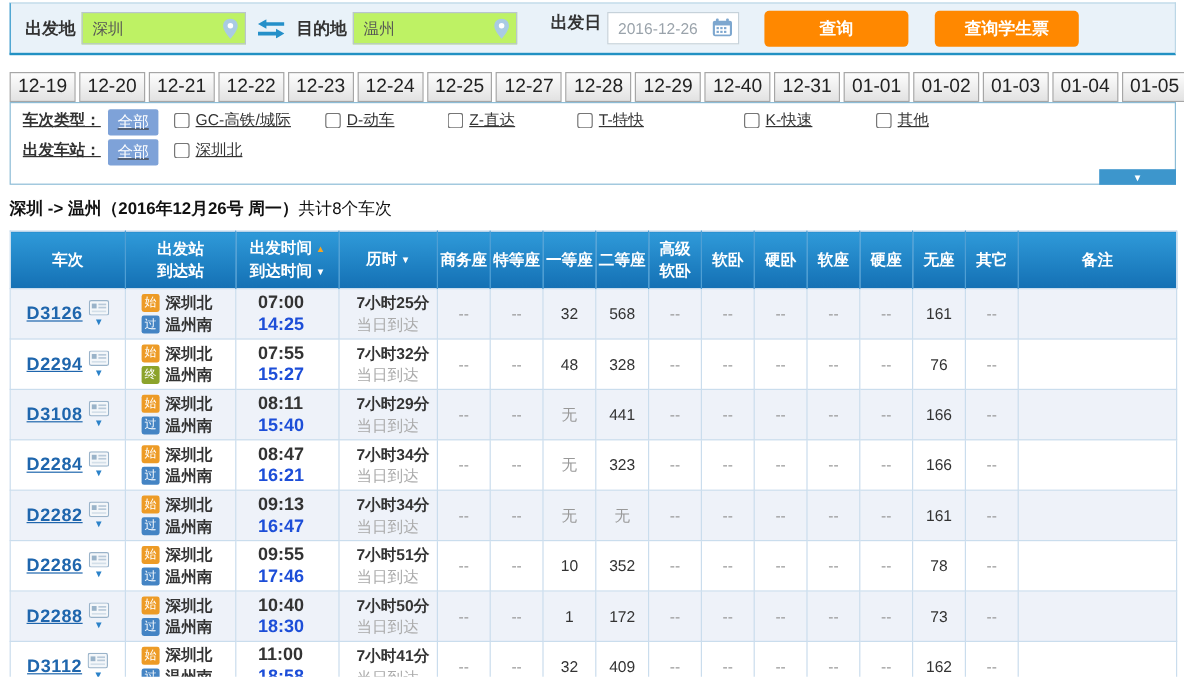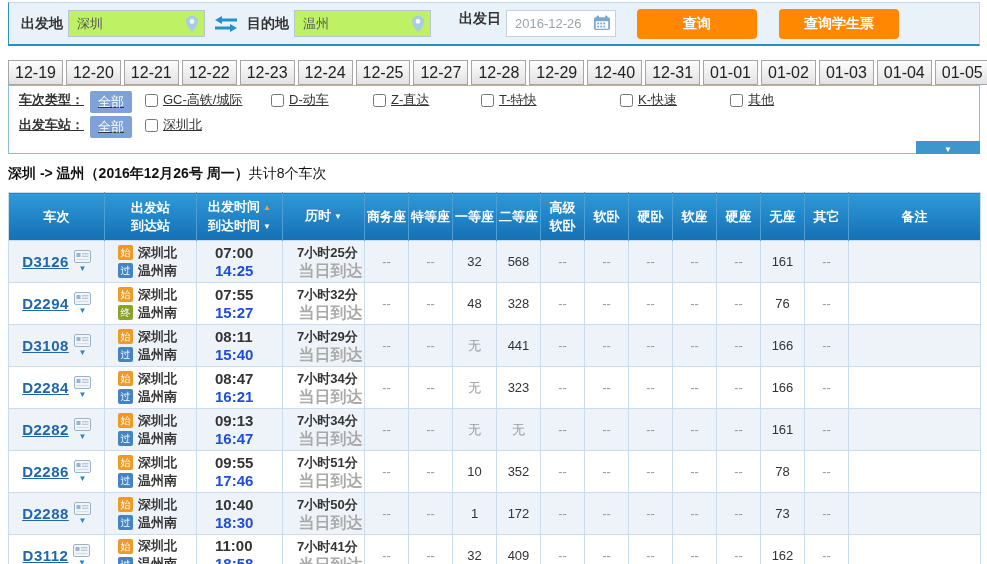--- a/index.html
+++ b/index.html
@@ -119,21 +119,21 @@
   .st-line { display:flex; align-items:center; gap:5px; padding-left:13px; line-height:18px; }
   .badge {
     width:15px; height:15px; line-height:15px; color:#fff; font-size:10px; text-align:center;
     border-radius:2px; font-style:normal; flex:none;
   }
   .st-name { font-weight:bold; color:#333; font-size:13px; }
 
   .dep { font-weight:bold; font-size:15px; color:#333; line-height:18px; }
   .arr { font-weight:bold; font-size:15px; color:#1d4ed8; line-height:18px; }
   .dur { font-weight:bold; font-size:13px; color:#333; line-height:18px; text-align:left; padding-left:14px; }
-  .note { font-size:16px; color:#aaa; line-height:17px; text-align:center; padding-left:14px;font-weight:bold; }
+  .note { font-size:13px; color:#aaa; line-height:17px; text-align:left; padding-left:14px; }
   td.dur-cell, td.time-cell { text-align:left; }
   td.time-cell .dep, td.time-cell .arr { padding-left:18px; }
 
   .seat.muted { color:#999; }
   .seat.avail { color:#333; }
 </style>
 </head>
 <body>
 
 <div class="page">

